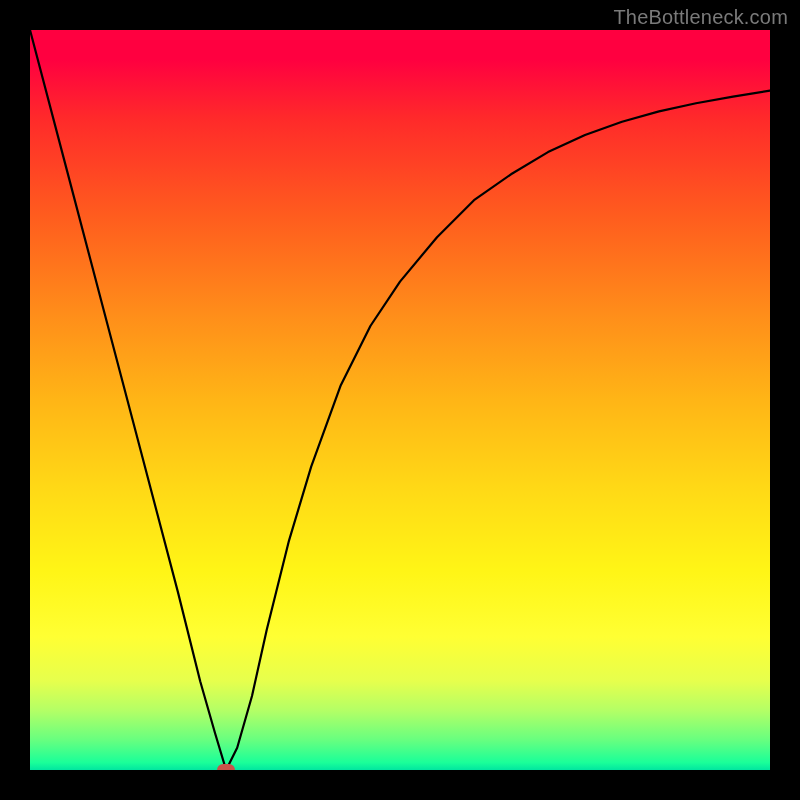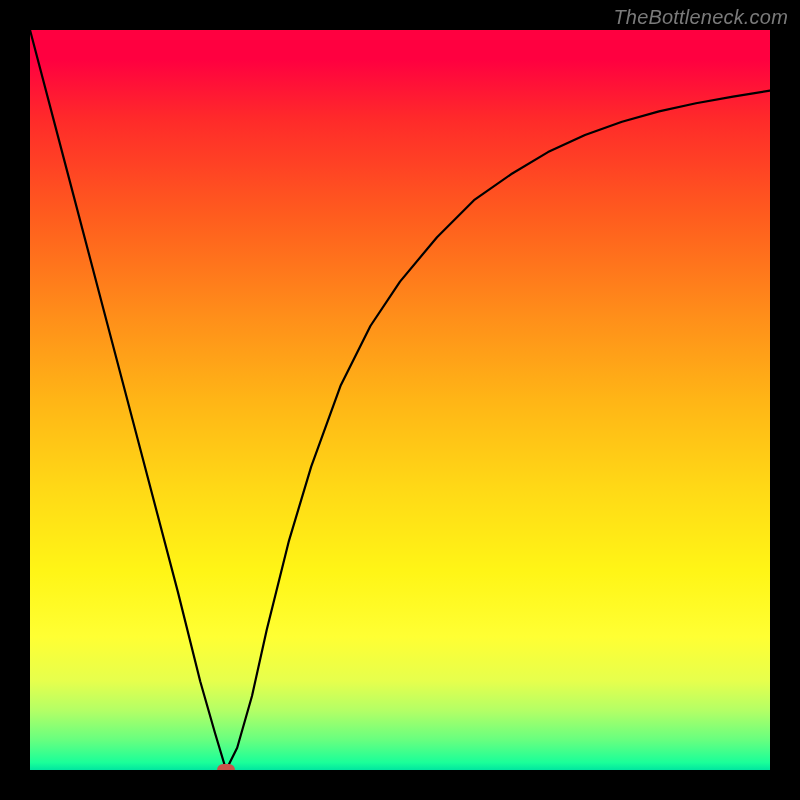--- a/index.html
+++ b/index.html
@@ -9,21 +9,20 @@
     height: 800px;
     overflow: hidden;
     background: #000;
     font-family: Arial, Helvetica, sans-serif;
   }
   .frame {
     position: relative;
     width: 800px;
     height: 800px;
     background: #000;
-    font-style: italic;
   }
   .plot {
     position: absolute;
     left: 30px;
     top: 30px;
     width: 740px;
     height: 740px;
     overflow: hidden;
   }
   .gradient {

